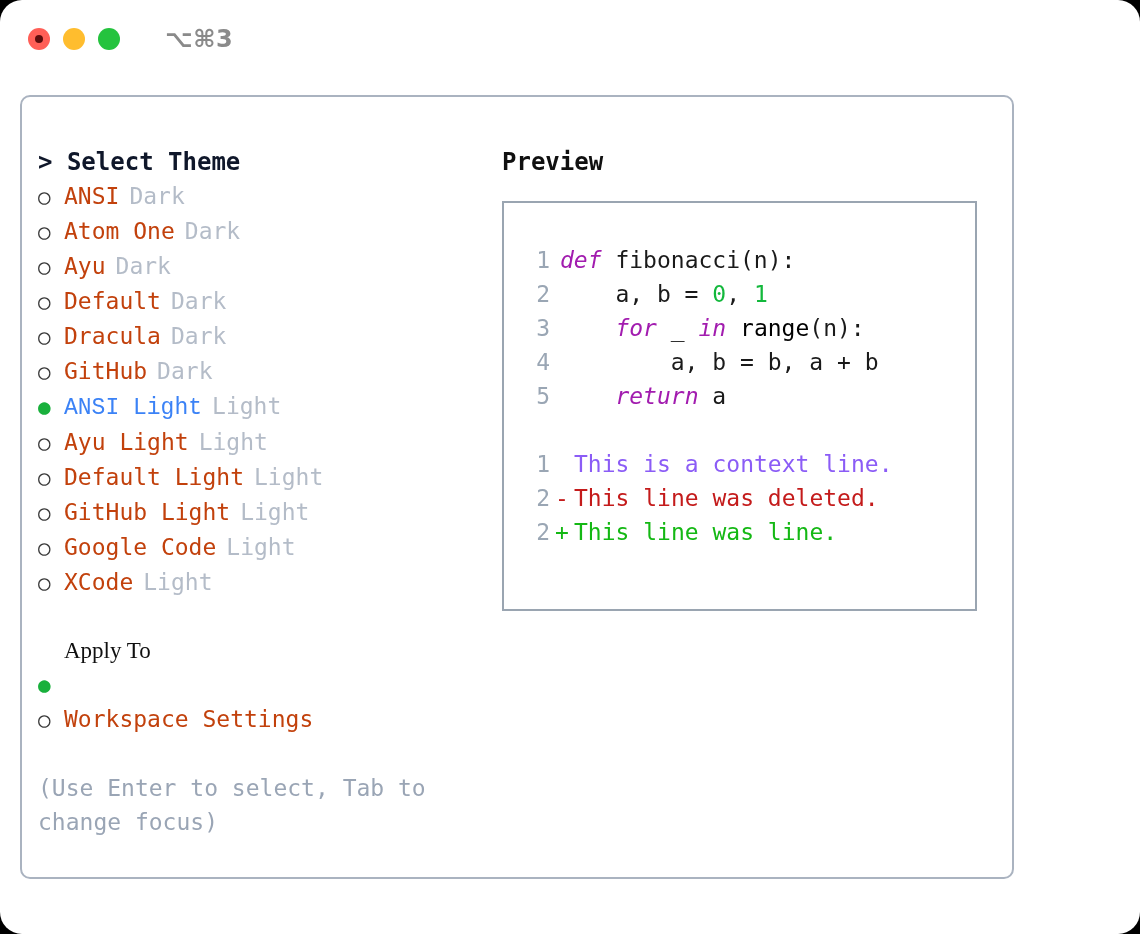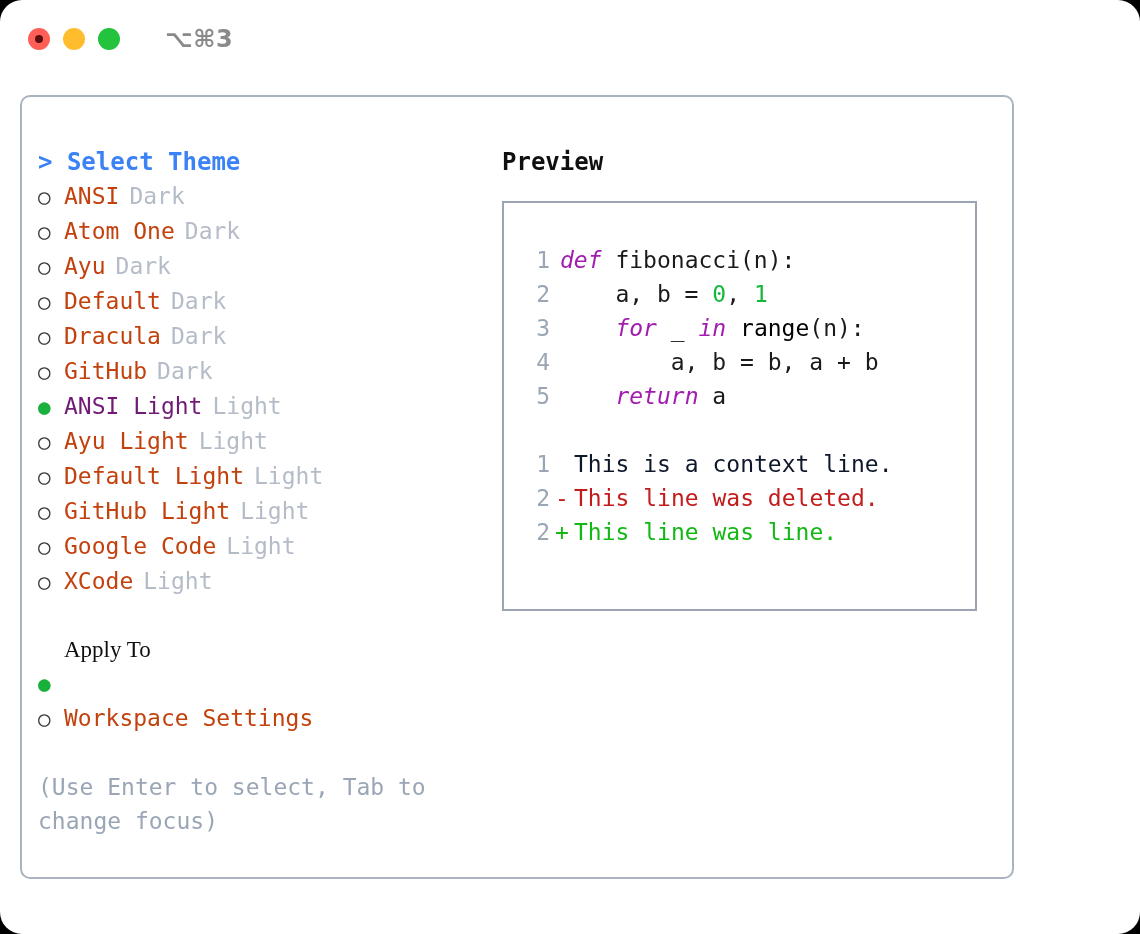--- a/index.html
+++ b/index.html
@@ -91,42 +91,42 @@
   #left-col {
     position: absolute;
     left: 16px;
     top: 48px;
     width: 450px;
   }
 
   .section-title {
     font-size: 24px;
     font-weight: bold;
-    color: #3b82f6;
+    color: #0f172a;
     line-height: 34px;
     white-space: pre;
   }
 
   .option-row {
     display: flex;
     align-items: baseline;
     font-size: 23px;
     line-height: 34px;
     white-space: pre;
   }
   .bullet {
     display: inline-block;
     width: 26px;
     flex: 0 0 26px;
     color: #3a3a3a;
     font-size: 21px;
   }
   .bullet.sel { color: #19b03c; }
   .opt-label { color: #c2410c; }
-  .opt-label.sel { color: #701a75; }
+  .opt-label.sel { color: #3b82f6; font-family: Liberation Mono, monospace; }
   .opt-suffix { color: #b4bcc8; margin-left: 10px; }
 
   .spacer-sm { height: 34px; }
 
   .apply-heading {
     font-size: 23px;
     line-height: 34px;
     color: #101010;
     padding-left: 26px;
     white-space: pre;
@@ -186,21 +186,21 @@
   .tok-num { color: #13b83c; }
   .tok-pl  { color: #1a1a1a; }
 
   .diff-gap { height: 34px; }
   .diff-marker {
     display: inline-block;
     width: 24px;
     flex: 0 0 24px;
     text-align: center;
   }
-  .diff-ctx  { color: #0f172a; }
+  .diff-ctx  { color: #8b5cf6; }
   .diff-del  { color: #c41b1b; }
   .diff-add  { color: #14b814; }
 </style>
 </head>
 <body>
 
 <div id="app-window">
 
   <div class="titlebar">
     <div class="traffic-lights">

